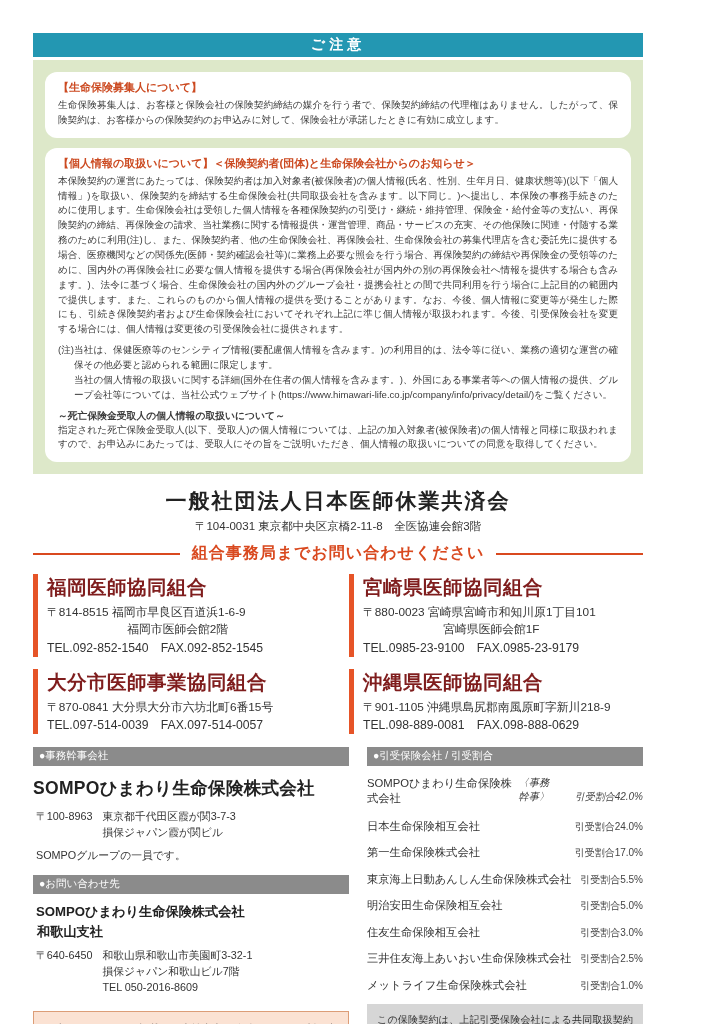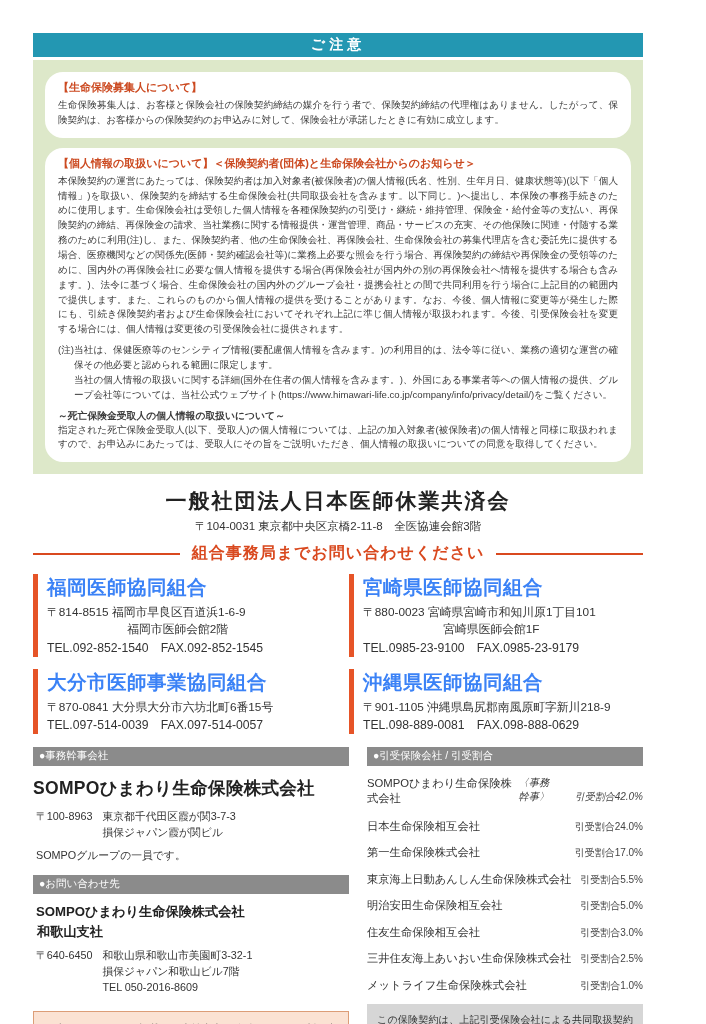--- a/index.html
+++ b/index.html
@@ -14,21 +14,21 @@
 
   
   .notice-bar {
     background: #2397b2; color: #fff; text-align: center;
     font-size: 14px; font-weight: bold; letter-spacing: 4px;
     padding: 3px 0; margin-bottom: 3px;
   }
 
   
   .green-box { background: #dde8c9; padding: 12px 12px; }
-  .white-box { background: #fff; border-radius: 18px; padding: 8px 13px 10px 13px; }
+  .white-box { background: #fff; border-radius: 12px; padding: 8px 13px 10px 13px; }
   .white-box + .white-box { margin-top: 10px; }
   .red-heading { color: #cc4a21; font-weight: bold; font-size: 11px; margin-bottom: 3px; }
   .body-text { font-size: 9.6px; line-height: 1.55; color: #3a3a3a; text-align: justify; }
   .note-row { display: flex; font-size: 9.6px; line-height: 1.55; color: #3a3a3a; margin-top: 6px; }
   .note-label { white-space: nowrap; }
   .note-body { flex: 1; text-align: justify; }
   .death-heading { font-size: 9.8px; font-weight: bold; color: #3a3a3a; margin-top: 7px; }
 
   
   .assoc { text-align: center; margin-top: 13px; }
@@ -36,21 +36,21 @@
   .assoc-addr { font-size: 11.5px; margin-top: 4px; color: #333; }
 
   
   .banner { display: flex; align-items: center; gap: 12px; margin: 9px 0 10px 0; }
   .banner .rule { flex: 1; height: 2px; background: #d9491f; }
   .banner-text { color: #d9491f; font-size: 16px; font-weight: bold; letter-spacing: 1px; white-space: nowrap; }
 
   
   .unions-grid { display: grid; grid-template-columns: 1fr 1fr; column-gap: 22px; row-gap: 12px; }
   .union-block { border-left: 5px solid #e65427; padding-left: 9px; }
-  .union-name { font-size: 19.5px; font-weight: bold; color: #3b82f6; letter-spacing: 0.5px; margin-bottom: 3px; }
+  .union-name { font-size: 19.5px; font-weight: bold; color: #7f1d1d; letter-spacing: 0.5px; margin-bottom: 3px; }
   .union-addr { font-size: 11.8px; line-height: 1.45; color: #333; }
   .union-addr2 { padding-left: 6.8em; }
   .union-tel { font-size: 12.2px; color: #333; margin-top: 1px; }
 
   
   .bottom-cols { display: flex; gap: 18px; margin-top: 13px; }
   .left-col { width: 316px; }
   .right-col { flex: 1; }
   .gray-bar { background: #8b8b8b; color: #fff; font-size: 10.5px; padding: 2px 6px 3px 6px; }
 

